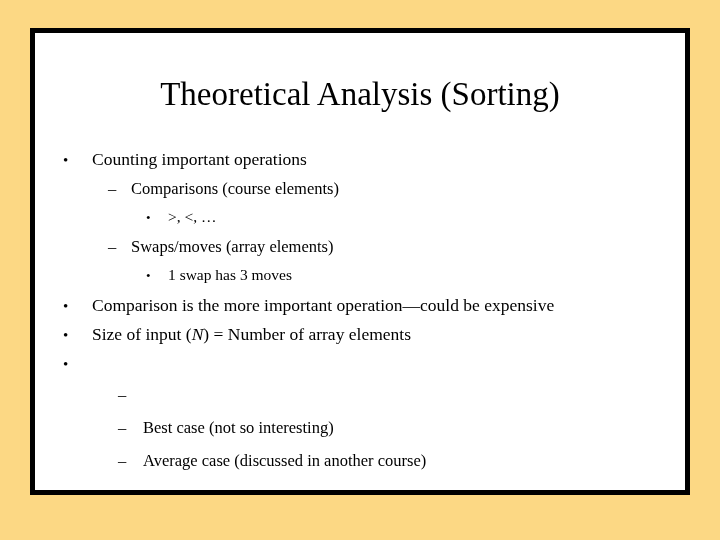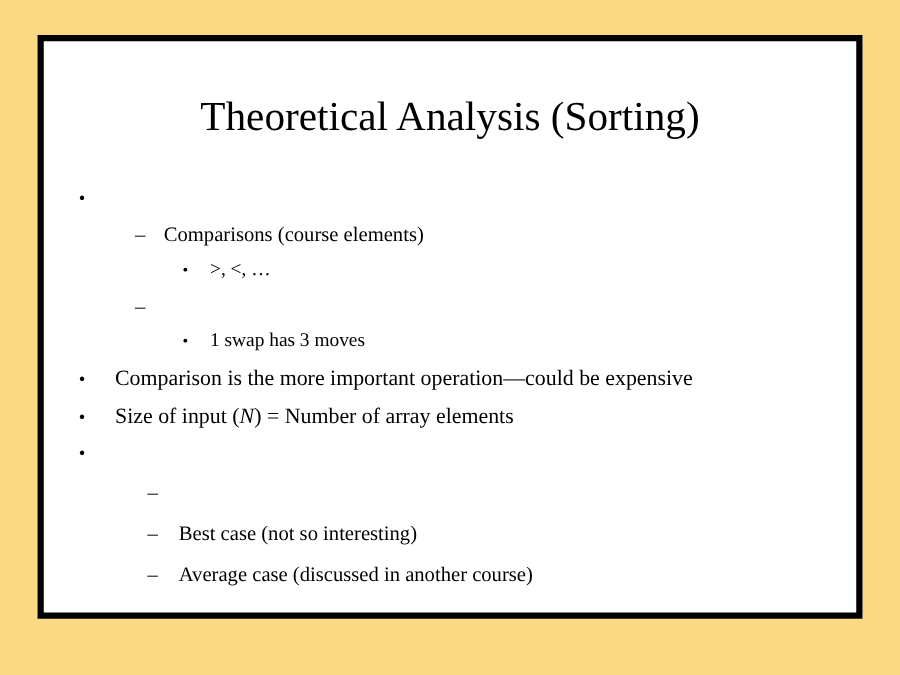--- a/index.html
+++ b/index.html
@@ -115,34 +115,36 @@
 <body>
 
 <div id="slide-frame">
 
   <div id="slide-title">Theoretical Analysis (Sorting)</div>
 
   <div id="slide-body">
 
     <div class="bullet-row lvl1">
       <span class="bullet-mark">•</span>
+      <span class="bullet-text">Counting important operations</span>
     </div>
 
     <div class="bullet-row lvl2">
       <span class="bullet-mark">–</span>
       <span class="bullet-text">Comparisons (course elements)</span>
     </div>
 
     <div class="bullet-row lvl3">
       <span class="bullet-mark">•</span>
       <span class="bullet-text">&gt;, &lt;, …</span>
     </div>
 
     <div class="bullet-row lvl2">
       <span class="bullet-mark">–</span>
+      <span class="bullet-text">Swaps/moves (array elements)</span>
     </div>
 
     <div class="bullet-row lvl3">
       <span class="bullet-mark">•</span>
       <span class="bullet-text">1 swap has 3 moves</span>
     </div>
 
     <div class="bullet-row lvl1">
       <span class="bullet-mark">•</span>
       <span class="bullet-text">Comparison is the more important operation—could be expensive</span>

